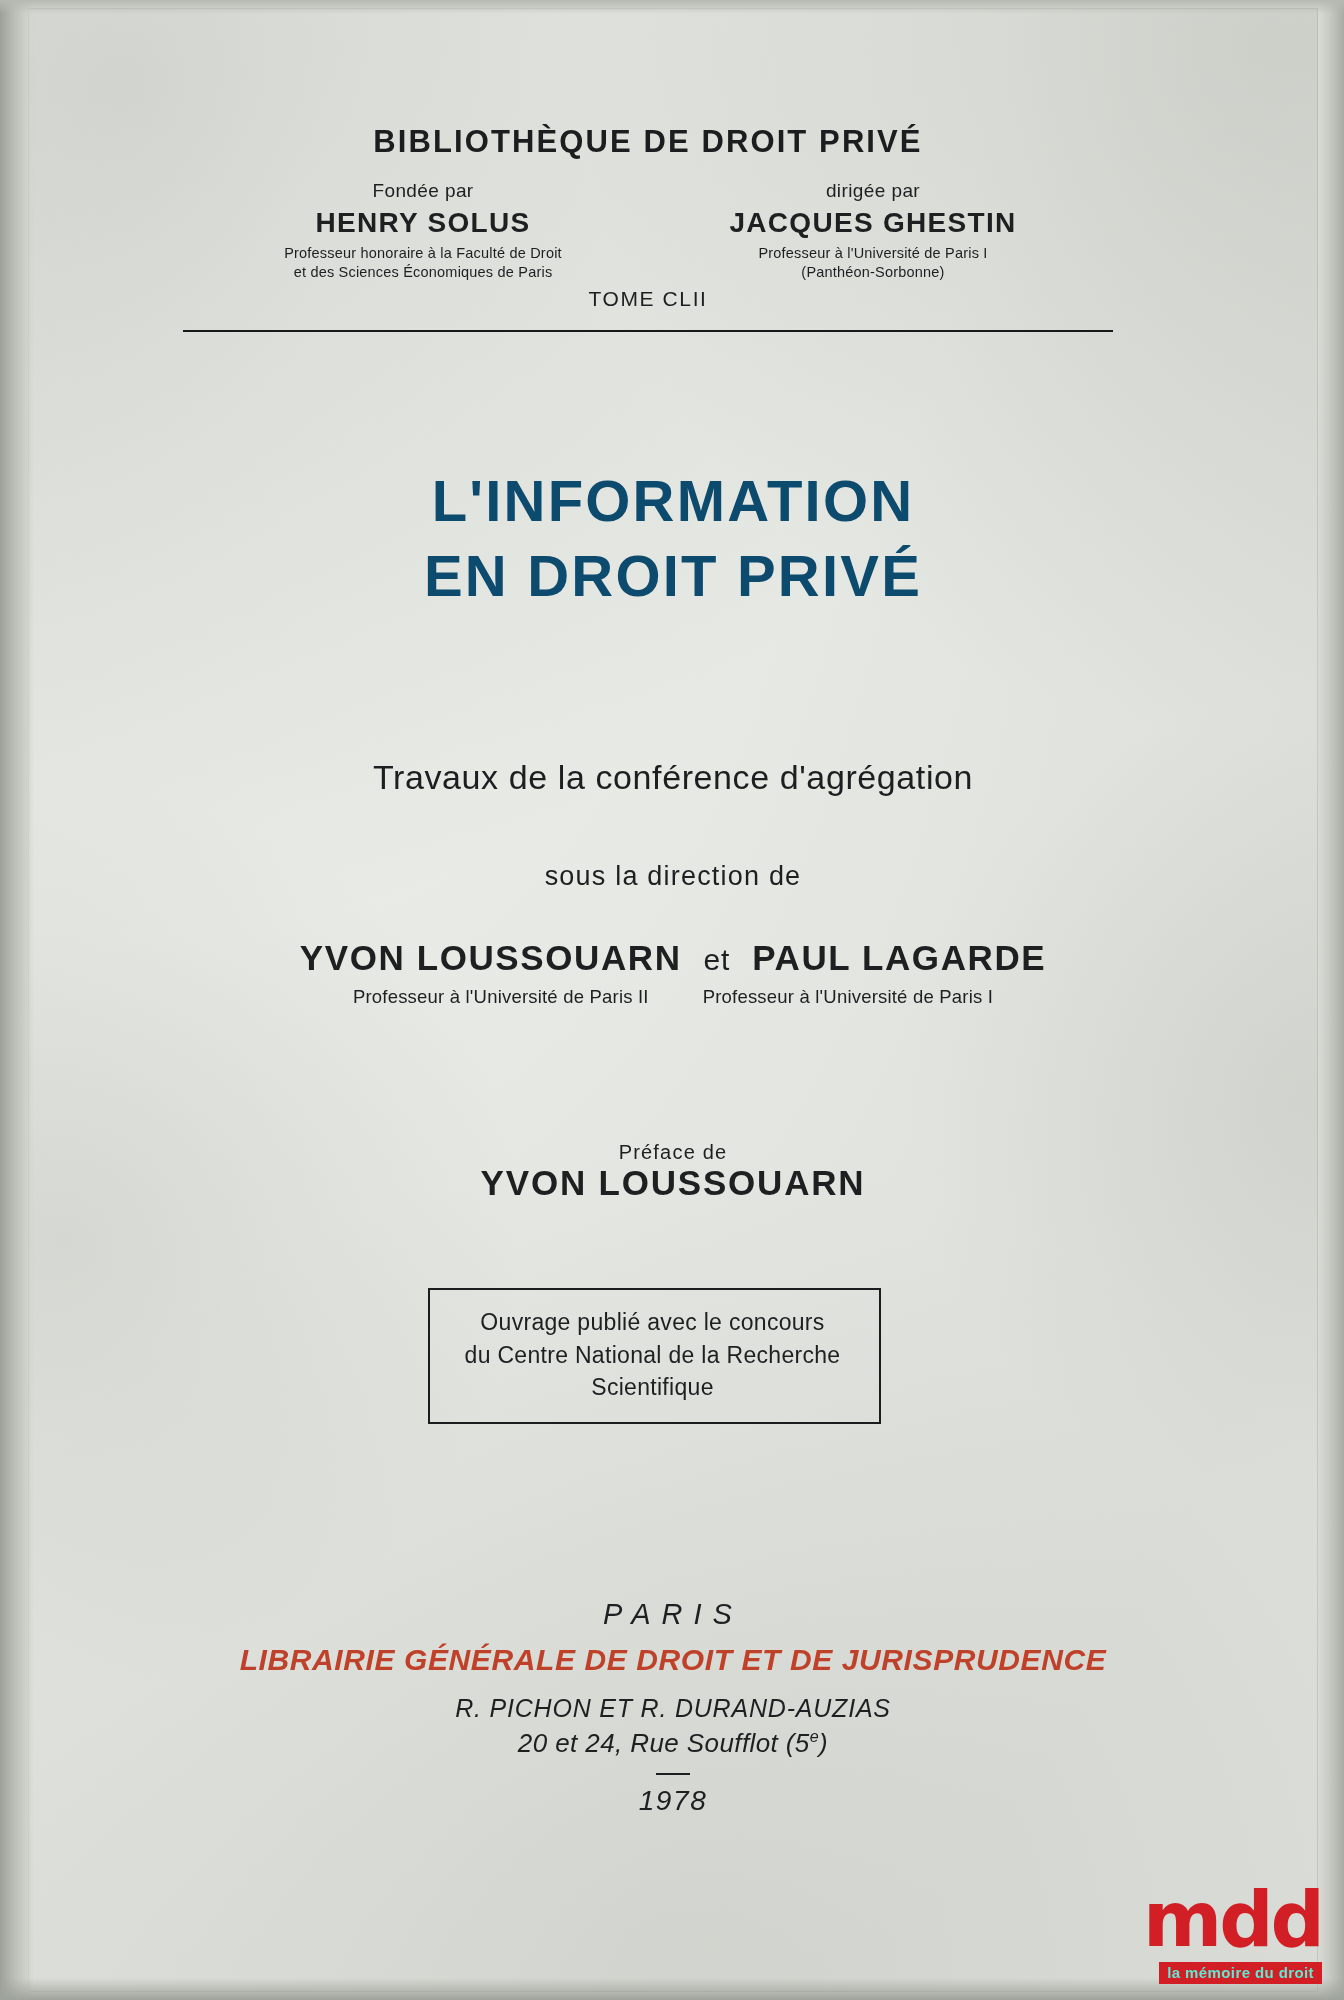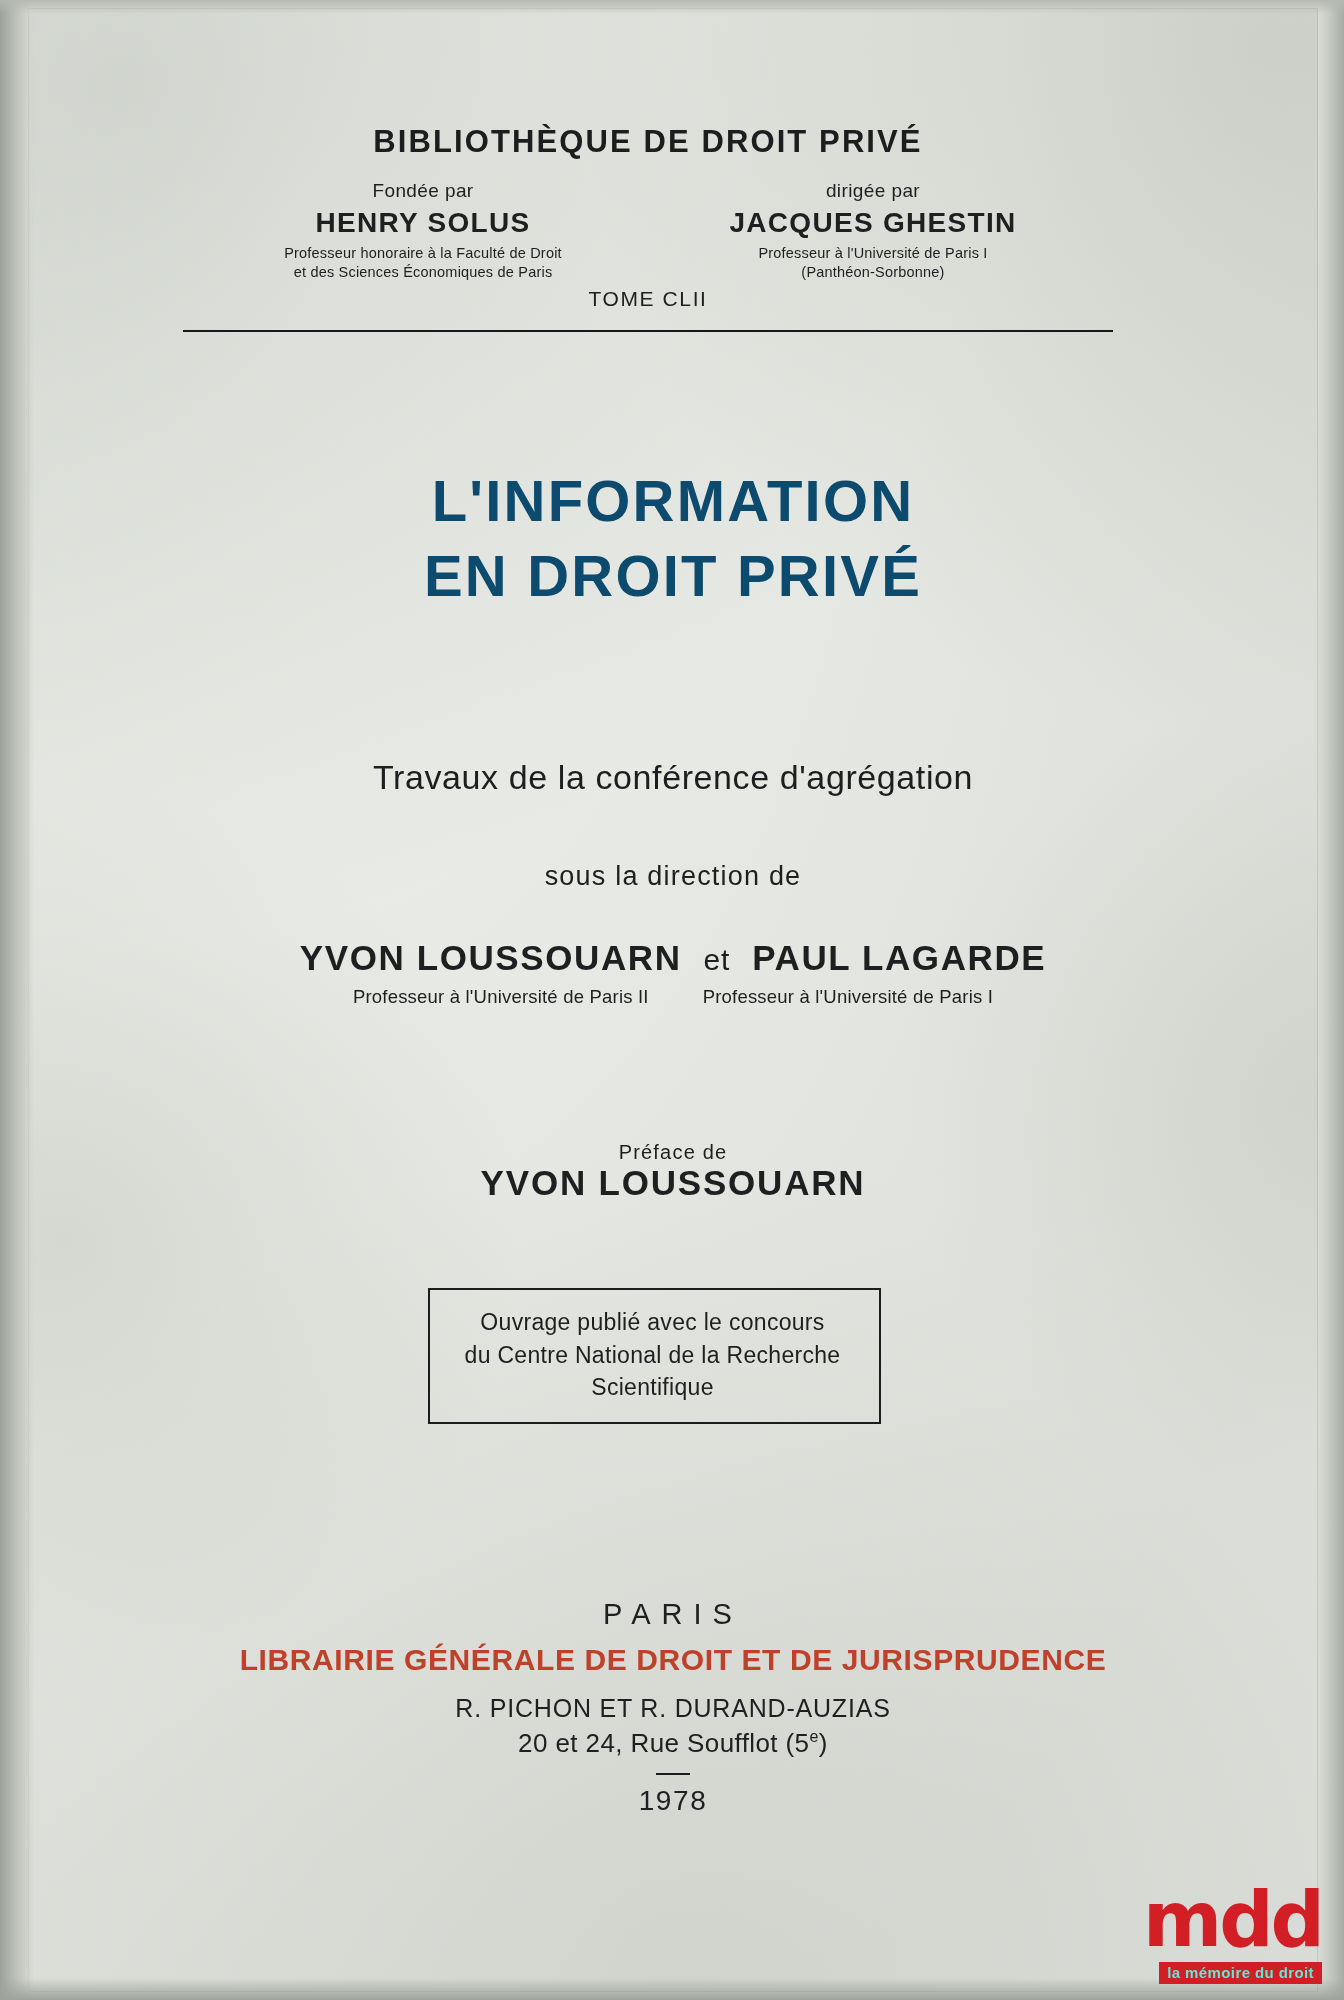--- a/index.html
+++ b/index.html
@@ -240,20 +240,21 @@
     letter-spacing: 0.3px;
   }
 
   
   .imprint {
     position: absolute;
     left: 95px;
     top: 1590px;
     width: 1100px;
     text-align: center;
+    font-style: italic;
   }
   .imprint-city {
     font-size: 29px;
     letter-spacing: 11px;
     font-weight: 400;
   }
   .imprint-publisher {
     margin-top: 12px;
     color: #c0412a;
     font-size: 30px;

